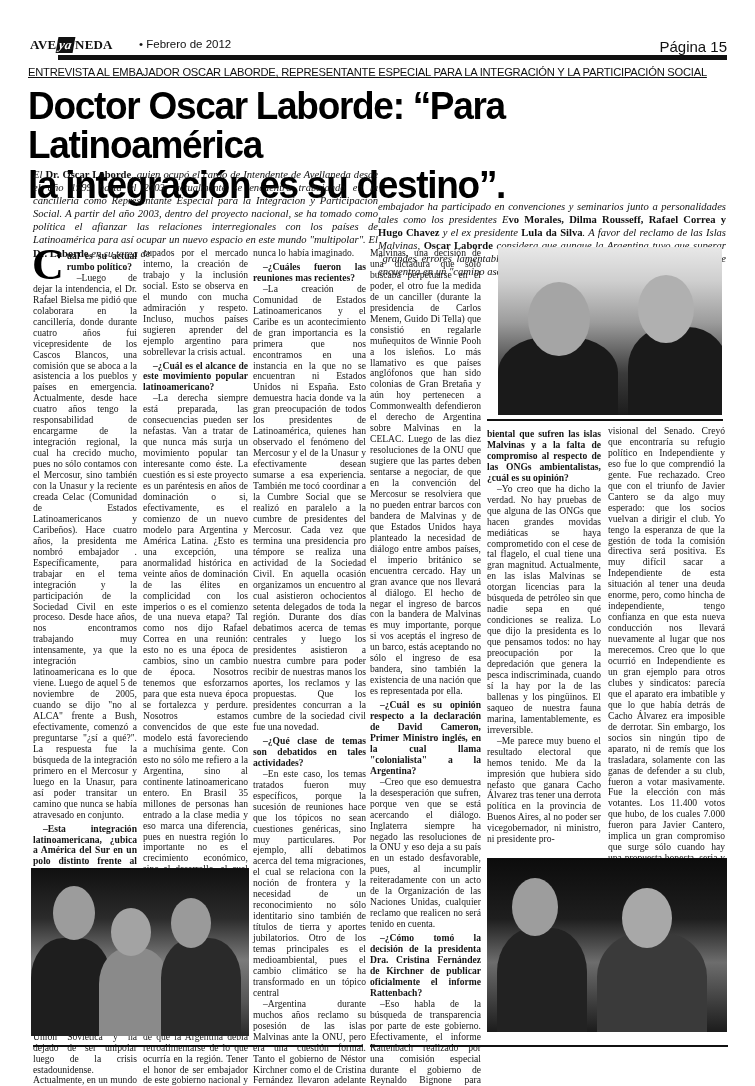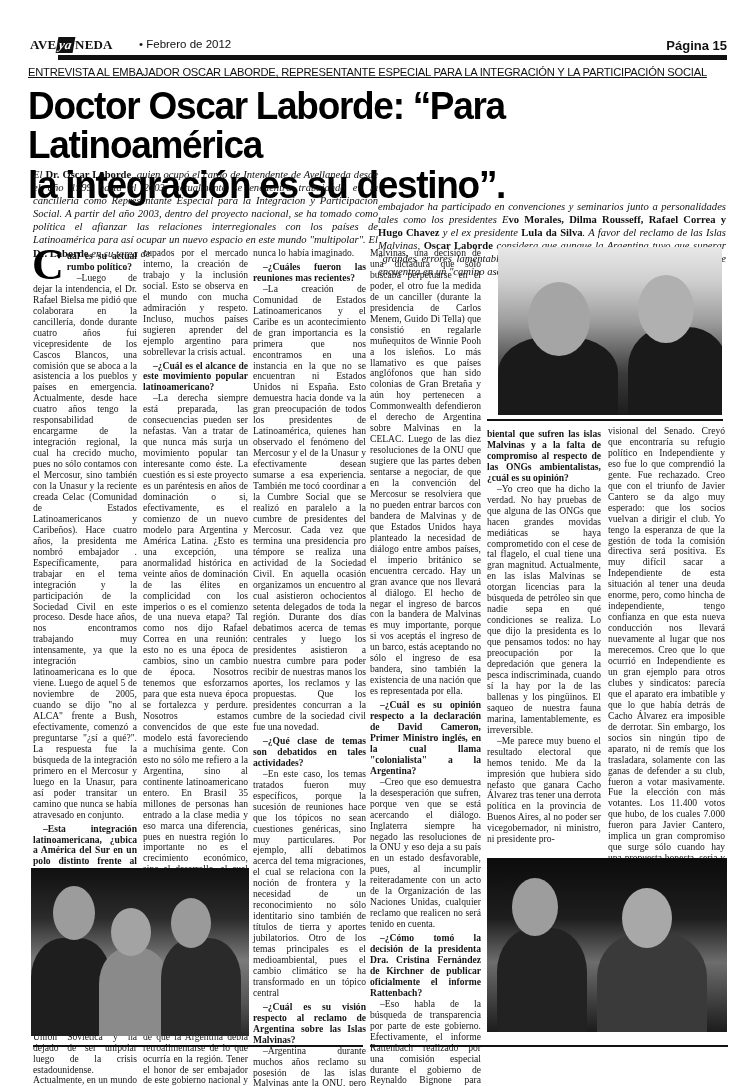--- a/index.html
+++ b/index.html
@@ -3,21 +3,21 @@
 <meta charset="utf-8">
 <style>
   * { box-sizing: border-box; margin: 0; padding: 0; }
   html, body { width: 755px; height: 1086px; background: #ffffff; overflow: hidden; }
   body { position: relative; font-family: "DejaVu Serif", "Liberation Serif", serif; color: #111; }
 
   .masthead { position: absolute; left: 30px; top: 35px; width: 697px; height: 20px; }
   .logo { position: absolute; left: 0; top: 2px; font-family: "Liberation Serif", serif; font-size: 13px; font-weight: bold; letter-spacing: 0.2px; color: #111; }
   .logo .ya { display: inline-block; background: #111; color: #fff; font-style: italic; padding: 0 2px; margin: 0 1px; transform: skewX(-10deg); }
   .date { position: absolute; left: 109px; top: 3px; font-family: "Liberation Sans", sans-serif; font-size: 11.5px; }
-  .pageno { position: absolute; right: 0; top: 3px; font-family: "Liberation Sans", sans-serif; font-size: 13px; font-weight: bold; }
+  .pageno { position: absolute; right: 0; top: 3px; font-family: "Liberation Sans", sans-serif; font-size: 15px; }
   .rule-thick { position: absolute; left: 58px; top: 55px; width: 669px; height: 5px; background: #111; }
 
   .kicker { position: absolute; left: 28px; top: 66px; width: 700px; font-family: "Liberation Sans", sans-serif; font-size: 11.2px; text-decoration: underline; letter-spacing: -0.25px; white-space: nowrap; }
 
   .headline { position: absolute; left: 28px; top: 86px; width: 710px; font-family: "Liberation Sans", sans-serif; font-weight: bold; font-size: 37px; line-height: 38px; letter-spacing: -1.3px; transform: scaleY(1.05); transform-origin: top left; color: #000; }
 
   .lede { position: absolute; top: 168px; width: 345px; font-family: "Liberation Serif", serif; font-style: italic; font-size: 10.6px; line-height: 13.1px; text-align: justify; }
   .lede b { font-style: normal; }
   .lede-left { left: 33px; }
   .lede-right { left: 378px; width: 348px; margin-top: 32px; }
@@ -85,21 +85,20 @@
       <p>–Siempre tuve una gran preocupación respecto a lo que sucedía en otros lugares del mundo. De hecho, siendo joven viví en Europa. Durante toda mi vida estuve convencido de que la Argentina debía retroalimentarse de lo que ocurría en la región. Tener el honor de ser embajador de este gobierno nacional y popular</p>
     </div>
   </div>
 <div class="col col3">
     <div>
       <p class="noindent">nunca lo había imaginado.</p>
       <p class="q">–¿Cuáles fueron las reuniones mas recientes?</p>
       <p>–La creación de Comunidad de Estados Latinoamericanos y el Caribe  es un acontecimiento de gran importancia es la primera que nos encontramos en una instancia en la que no se encuentran ni Estados Unidos ni España. Esto demuestra hacia donde va la gran preocupación de todos los presidentes de Latinoamérica, quienes han observado el fenómeno del Mercosur y el de la Unasur y efectivamente desean sumarse a esa experiencia. También me tocó coordinar  a la Cumbre Social que se realizó en paralelo a la cumbre de presidentes del Mercosur. Cada vez que termina una presidencia pro témpore se realiza una actividad de la Sociedad Civil. En aquella ocasión organizamos un encuentro al cual asistieron ochocientos setenta delegados de toda la región. Durante dos días debatimos acerca de temas centrales y luego los presidentes asistieron a nuestra cumbre para poder recibir de nuestras manos los aportes, los reclamos y las propuestas. Que los presidentes concurran a la cumbre de la sociedad civil fue una novedad.</p>
       <p class="q">–¿Qué clase de temas son debatidos en tales actividades?</p>
       <p>–En este caso, los temas tratados fueron muy específicos, porque la sucesión de reuniones hace que los tópicos no sean cuestiones genéricas, sino muy particulares. Por ejemplo, allí debatimos acerca del tema migraciones, el cual se relaciona con la noción de frontera y la necesidad de un reconocimiento no sólo identitario sino también de títulos de tierra y aportes jubilatorios. Otro de los temas principales es el medioambiental, pues el cambio climático se ha transformado en un tópico central</p>
-      <p class="q">–¿Cuál es su visión respecto al reclamo de Argentina sobre las Islas Malvinas?</p>
       <p>–Argentina durante muchos años reclamo su posesión de las islas Malvinas ante la ONU, pero era una cuestión formal. Tanto el gobierno de Néstor Kirchner como el de Cristina Fernández llevaron adelante una política para la recuperación de las islas Malvinas. Creo que los gobiernos anteriores llevaron adelante el reclamo de acuerdo al reglamento correspondiente. Pero, en el 2003 se inició un camino ascendente. Hay una diferencia entre "reclamar las islas Malvinas" y "recuperar las islas Malvinas". Tuvimos que superar dos grandes errores lamentables en materia de diplomacia: uno fue la guerra de</p>
     </div>
   </div>
 <div class="col col4">
     <div>
       <p class="noindent">Malvinas, una decisión de una dictadura que sólo buscaba perpetuarse en el poder, el otro fue la medida de un canciller (durante la presidencia de Carlos Menem, Guido Di Tella)  que consistió en regalarle muñequitos de Winnie Pooh a los isleños. Lo más llamativo es que países anglófonos que han sido colonias de Gran Bretaña y aún hoy pertenecen a Commonwealth defendieron el derecho de Argentina sobre Malvinas en la CELAC. Luego de las diez resoluciones de la ONU que sugiere que las partes deben sentarse a negociar, de que en la convención del Mercosur se resolviera que no pueden entrar barcos con bandera de Malvinas y de que Estados Unidos haya planteado la necesidad de diálogo entre ambos países, el imperio británico se encuentra cercado. Hay un gran avance que nos llevará al diálogo. El hecho de negar el ingreso de barcos con la bandera de Malvinas es muy importante, porque si vos aceptás el ingreso de un barco, estás aceptando no sólo el ingreso de esa bandera, sino también la existencia de una nación que es representada por ella.</p>
       <p class="q">–¿Cuál es su opinión respecto a la declaración de David Cameron, Primer Ministro inglés, en la cual llama "colonialista" a la Argentina?</p>
       <p>–Creo que eso demuestra la desesperación que sufren, porque ven que se está acercando el diálogo. Inglaterra siempre ha negado las resoluciones de la ONU y eso deja a su país en un estado desfavorable, pues, al incumplir reiteradamente con un acto de la Organización de las Naciones Unidas, cualquier reclamo que realicen no será tenido en cuenta.</p>
       <p class="q">–¿Cómo tomó la decisión de la presidenta Dra. Cristina Fernández de Kirchner de publicar oficialmente el informe Rattenbach?</p>
       <p>–Eso habla de la búsqueda de transparencia por parte de este gobierno. Efectivamente, el informe Rattenbach realizado por una comisión especial durante el gobierno de Reynaldo Bignone para investigar responsabilidades por la derrota militar en Malvinas debe ser publicado. Esta decisión es otra de las tantas que se introduce a la lucha por la verdad y justicia de lo sucedido durante la dictadura que se lleva adelante desde el año 2003.</p>

